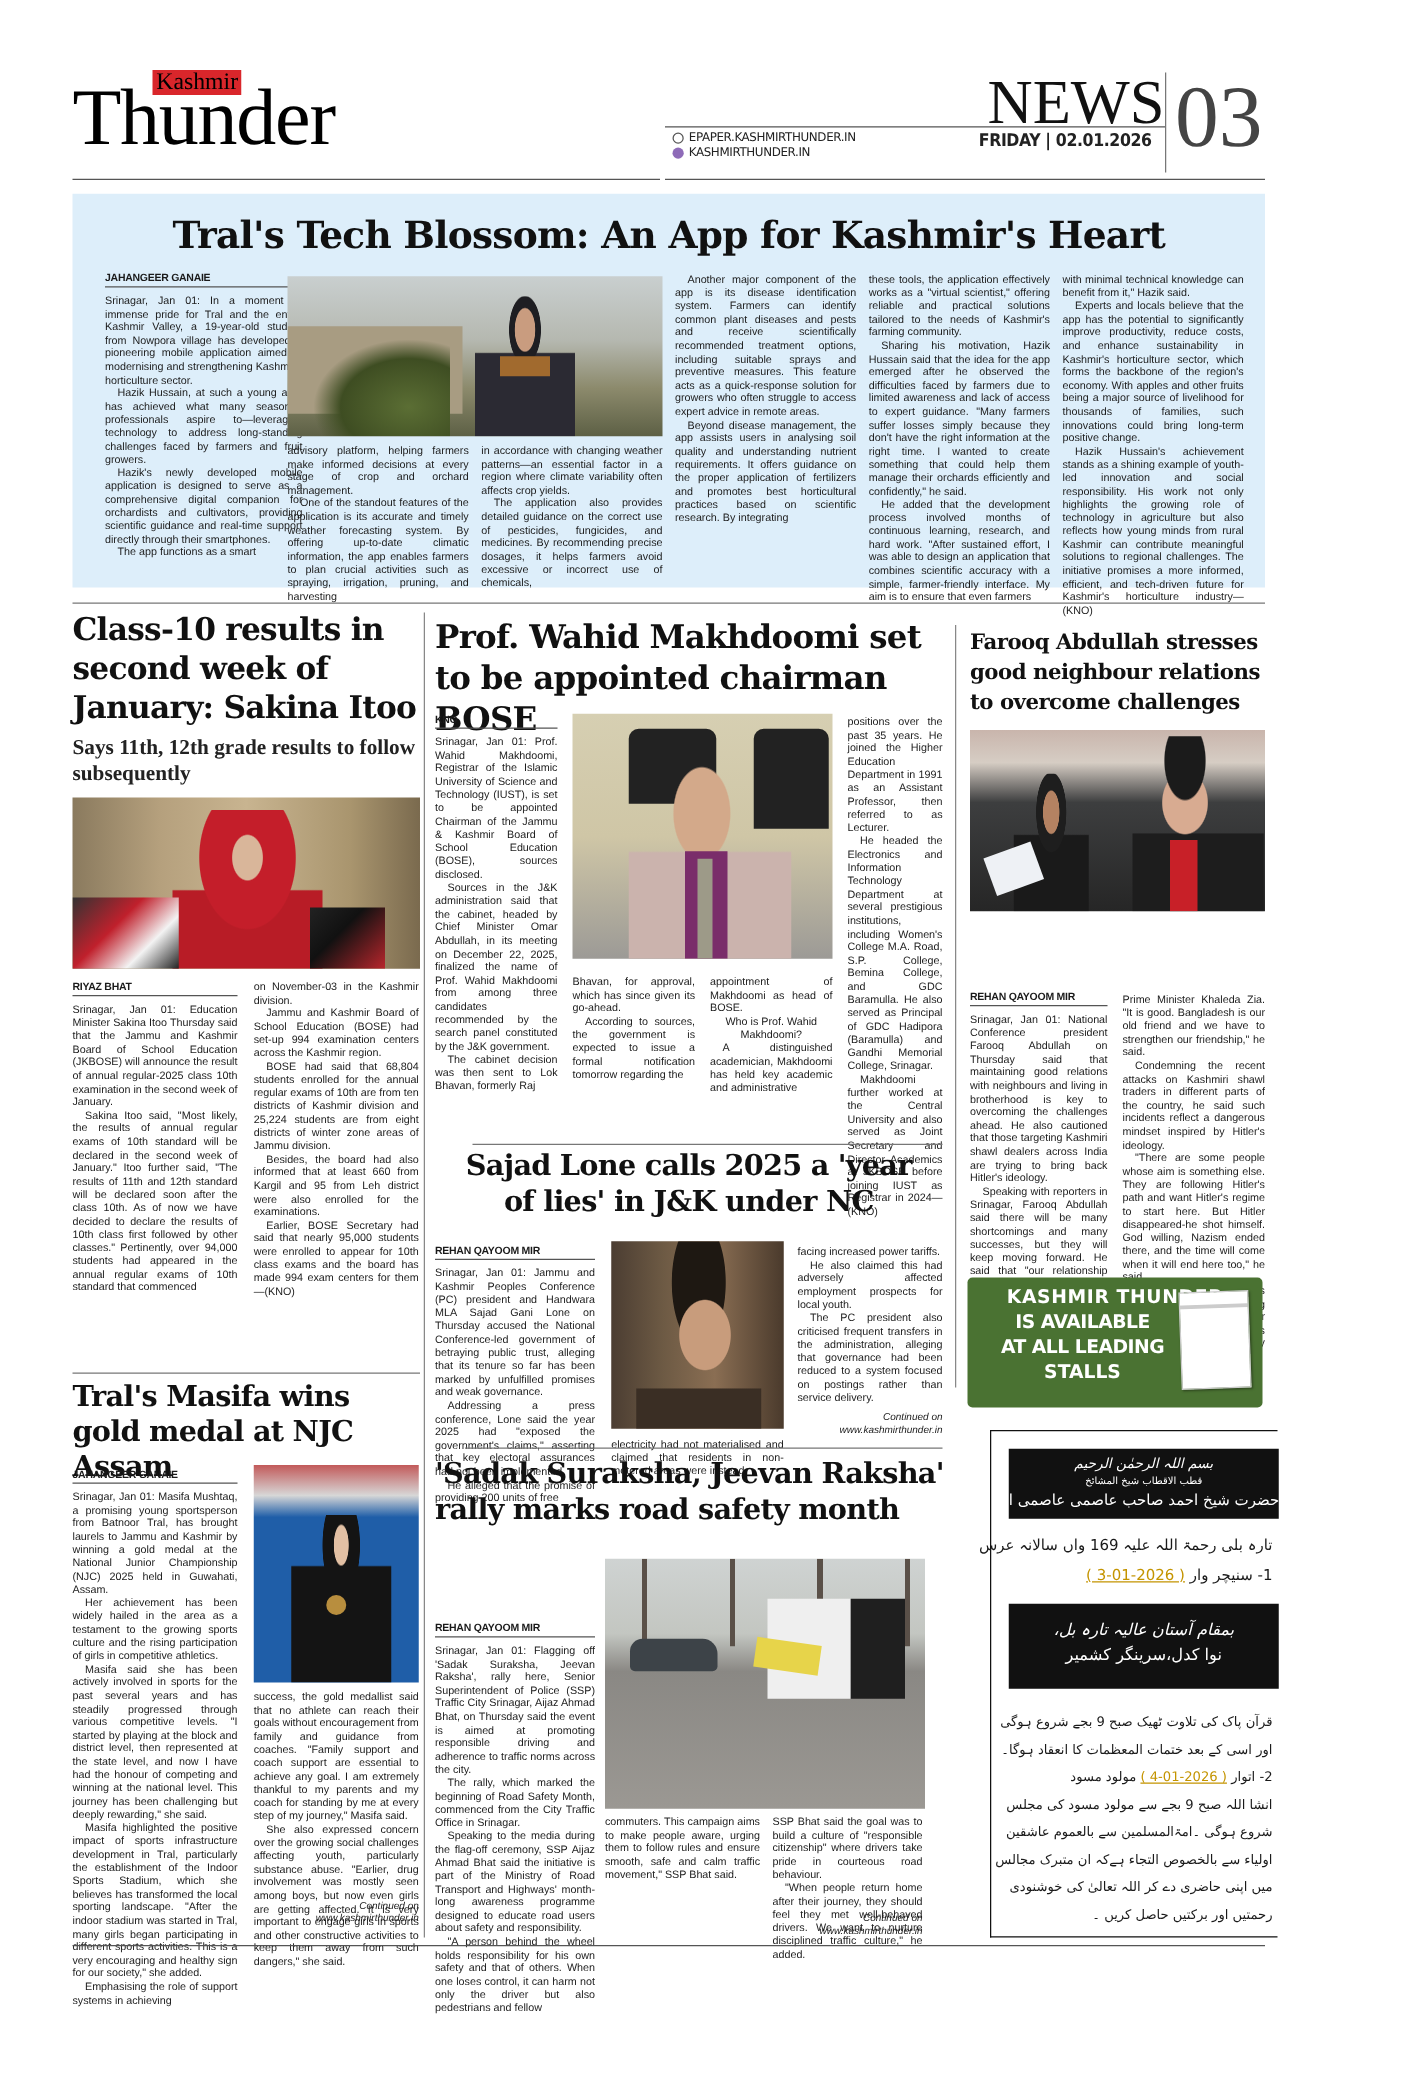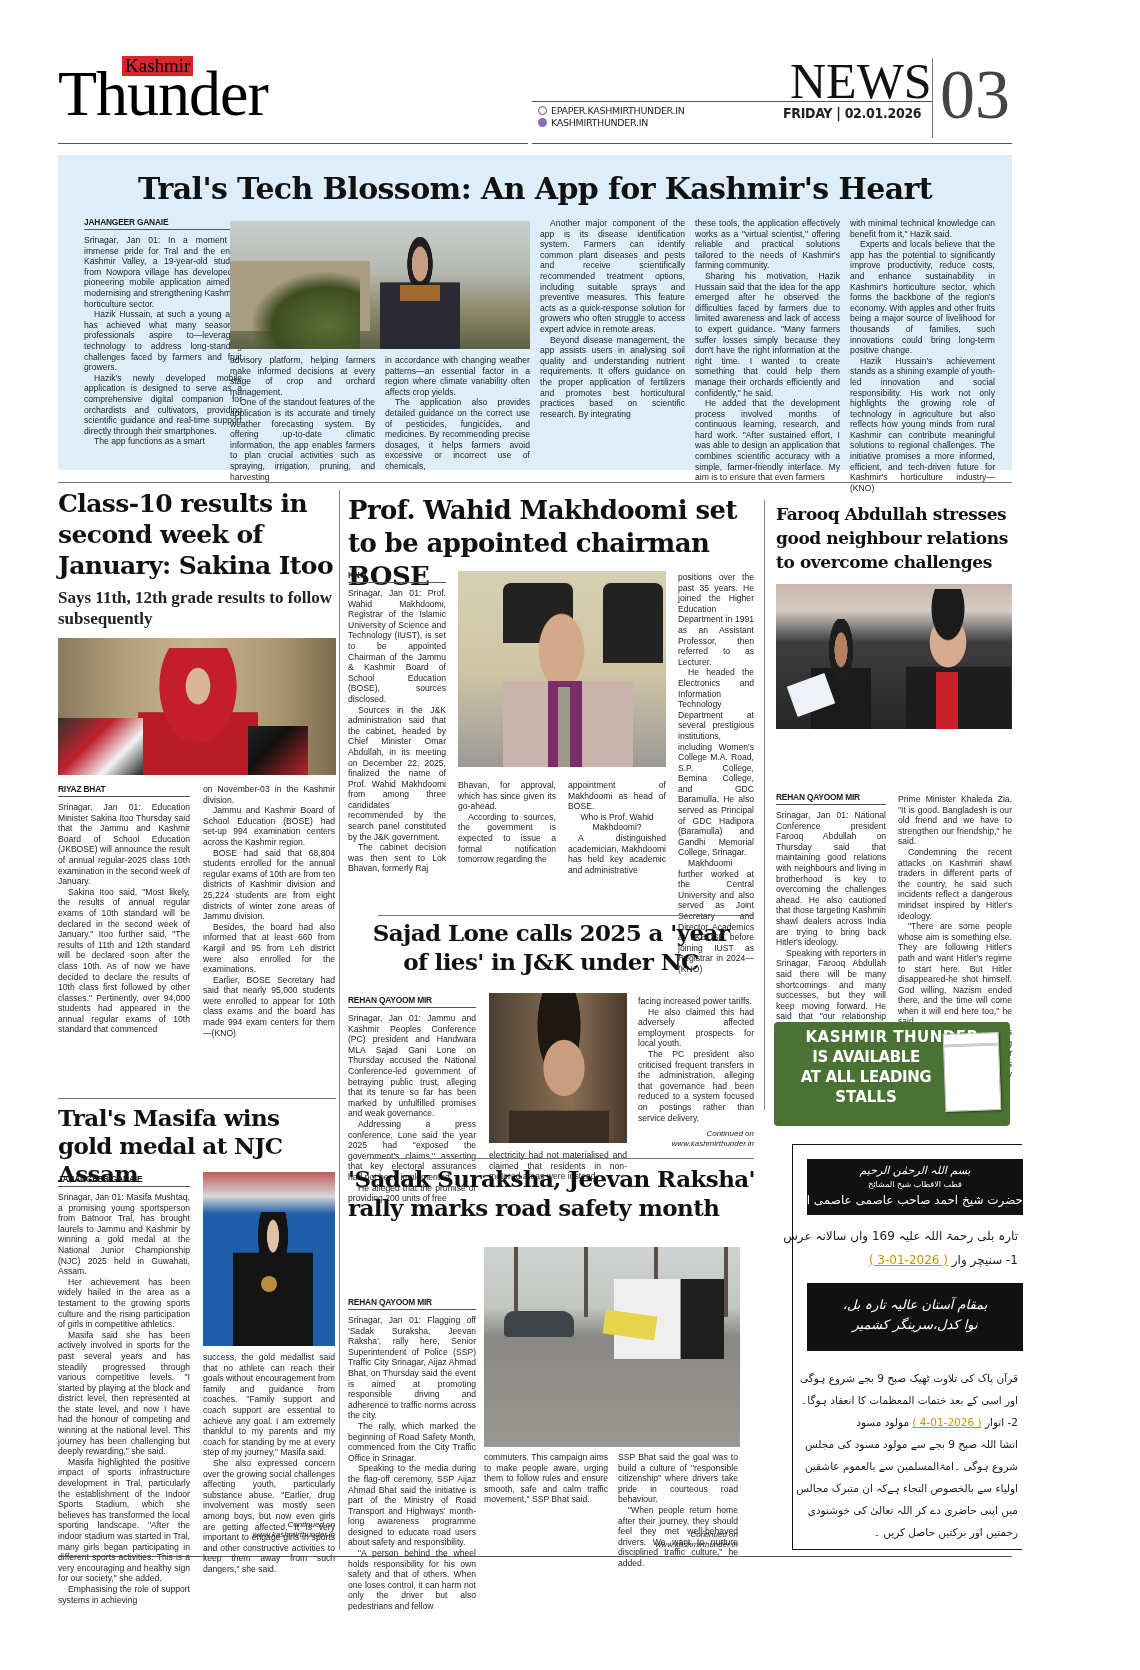--- a/index.html
+++ b/index.html
@@ -314,21 +314,21 @@
     <div style="font-size:8px;line-height:12px">قطب الاقطاب شیخ المشائخ</div>
     <div style="font-size:12px;line-height:18px;white-space:nowrap;overflow:hidden">حضرت شیخ احمد صاحب عاصمی عاصمی الفاروقی</div>
   </div>
   <div class="urdu" style="position:absolute;right:4px;top:84px;font-size:12px;white-space:nowrap">تارہ بلی رحمۃ اللہ علیہ 169 واں سالانہ عرس</div>
   <div class="urdu" style="position:absolute;right:4px;top:108px;font-size:12px;white-space:nowrap">
     <span>1- سنیچر وار</span>
     <span class="date-hl" dir="ltr">( 3-01-2026 )</span>
   </div>
   <div class="blackbar urdu" style="position:absolute;left:14px;top:138px;width:216px;height:68px;padding-top:12px">
     <div style="font-size:13px;line-height:20px;font-style:italic">بمقام آستان عالیہ تارہ بل،</div>
-    <div style="font-size:13px;line-height:20px;font-style:italic">نوا کدل،سرینگر کشمیر</div>
+    <div style="font-size:13px;line-height:20px;">نوا کدل،سرینگر کشمیر</div>
   </div>
   <div class="urdu" style="position:absolute;right:4px;top:222px;width:226px;font-size:10.5px;line-height:22px;white-space:nowrap;overflow:hidden">
     <div>قرآن پاک کی تلاوت ٹھیک صبح 9 بجے شروع ہوگی</div>
     <div>اور اسی کے بعد ختمات المعظمات کا انعقاد ہوگا۔</div>
     <div>
       <span>2- اتوار</span>
       <span class="date-hl" dir="ltr">( 4-01-2026 )</span>
       <span>مولود مسود</span>
     </div>
     <div>انشا اللہ صبح 9 بجے سے مولود مسود کی مجلس</div>

